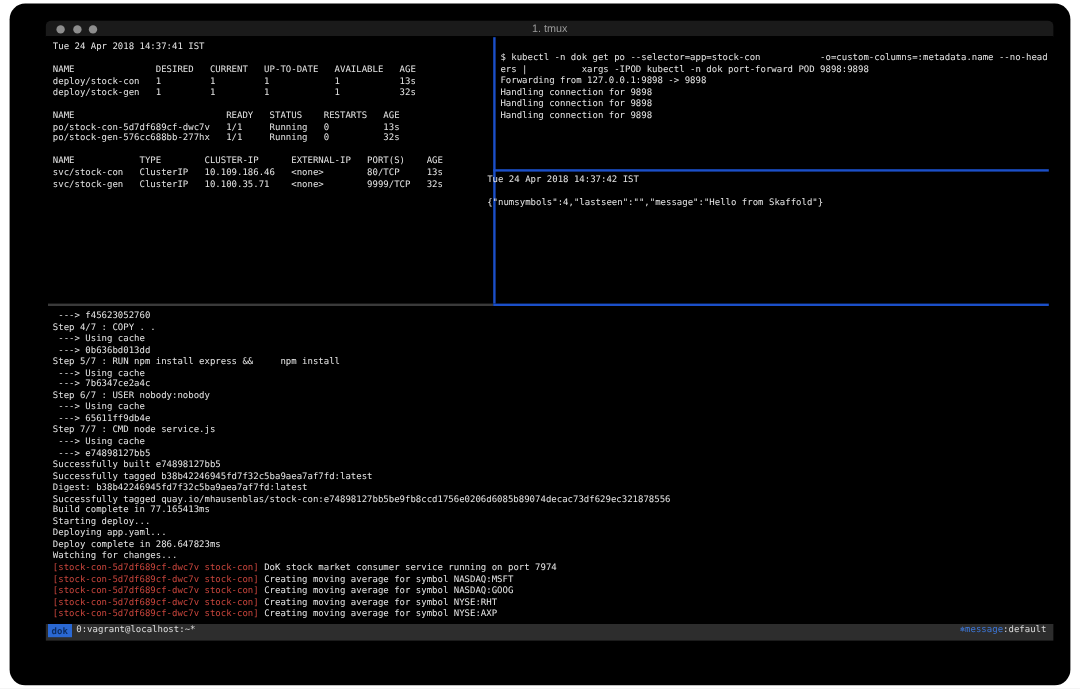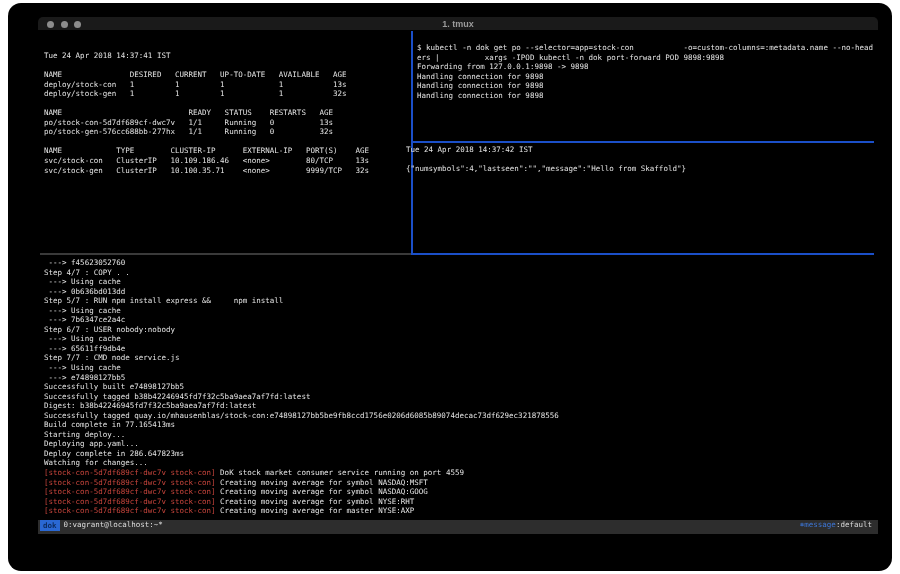--- a/index.html
+++ b/index.html
@@ -12,35 +12,34 @@
   }
 
   .window {
     position: absolute; left: 30px; top: 14px; width: 840px; height: 517px;
     background: #000000; border-radius: 5px 5px 0 0; overflow: hidden;
   }
 
   .titlebar {
     position: relative; height: 14px; background: #1a1a1a;
     border-bottom: 1px solid #000;
-    font-weight: bold;
   }
   .traffic-lights { position: absolute; left: 9px; top: 3.5px; display: flex; gap: 6.5px; }
   .tl { width: 7px; height: 7px; border-radius: 50%; background: #8d8d8d; }
   .window-title {
     position: absolute; left: 0; right: 0; top: 0; height: 14px; line-height: 14px;
     text-align: center; color: #9b9b9b; font-size: 9px;
     font-family: "Liberation Sans", sans-serif;
   }
 
   .term { position: relative; height: 503px; background: #000; color: #e4e4e4;
           font-size: 7.5px; line-height: 9.55px; }
   .pre { white-space: pre; }
 
-  .pane-topleft  { position: absolute; left: 6px;  top: 20px;  width: 366px; height: 218px; overflow: hidden; }
+  .pane-topleft  { position: absolute; left: 6px;  top: 3px;  width: 366px; height: 218px; overflow: hidden; }
   .pane-topright { position: absolute; left: 379px; top: 3px; width: 457px; height: 106px; overflow: hidden; padding-top: 9px; }
   .pane-midright { position: absolute; left: 368px; top: 114px; width: 457px; height: 106px; overflow: hidden; }
   .pane-bottom   { position: absolute; left: 6px;  top: 227px; width: 830px; height: 260px; overflow: hidden; }
 
   .vdivider        { position: absolute; left: 373px; top: 0; width: 2px; height: 222px; background: #1b4fc8; }
   .hdivider-right  { position: absolute; left: 373px; top: 110px; width: 463px; height: 2px; background: #1b4fc8; }
   .hdivider-main-l { position: absolute; left: 2px;   top: 222px; width: 371px; height: 2px; background: #3a3a3a; }
   .hdivider-main-r { position: absolute; left: 373px; top: 222px; width: 463px; height: 2px; background: #1b4fc8; }
 
   .branch { color: #36a597; }
@@ -131,25 +130,25 @@
  ---&gt; e74898127bb5
 Successfully built e74898127bb5
 Successfully tagged b38b42246945fd7f32c5ba9aea7af7fd:latest
 Digest: b38b42246945fd7f32c5ba9aea7af7fd:latest
 Successfully tagged quay.io/mhausenblas/stock-con:e74898127bb5be9fb8ccd1756e0206d6085b89074decac73df629ec321878556
 Build complete in 77.165413ms
 Starting deploy...
 Deploying app.yaml...
 Deploy complete in 286.647823ms
 Watching for changes...</div>
-        <div class="pre"><span class="log-prefix">[stock-con-5d7df689cf-dwc7v stock-con]</span><span> DoK stock market consumer service running on port 4559</span></div>
+        <div class="pre"><span class="log-prefix">[stock-con-5d7df689cf-dwc7v stock-con]</span><span> DoK stock market consumer service running on port 7974</span></div>
         <div class="pre"><span class="log-prefix">[stock-con-5d7df689cf-dwc7v stock-con]</span><span> Creating moving average for symbol NASDAQ:MSFT</span></div>
         <div class="pre"><span class="log-prefix">[stock-con-5d7df689cf-dwc7v stock-con]</span><span> Creating moving average for symbol NASDAQ:GOOG</span></div>
         <div class="pre"><span class="log-prefix">[stock-con-5d7df689cf-dwc7v stock-con]</span><span> Creating moving average for symbol NYSE:RHT</span></div>
-        <div class="pre"><span class="log-prefix">[stock-con-5d7df689cf-dwc7v stock-con]</span><span> Creating moving average for master NYSE:AXP</span></div>
+        <div class="pre"><span class="log-prefix">[stock-con-5d7df689cf-dwc7v stock-con]</span><span> Creating moving average for symbol NYSE:AXP</span></div>
       </div>
 
       <div class="statusbar">
         <span class="session-badge">dok</span>
         <span class="window-label">0:vagrant@localhost:~*</span>
         <span class="status-right"><span class="kube-blue">⎈</span><span class="kube-blue">message</span><span>:default</span></span>
       </div>
 
     </div>
   </div>

